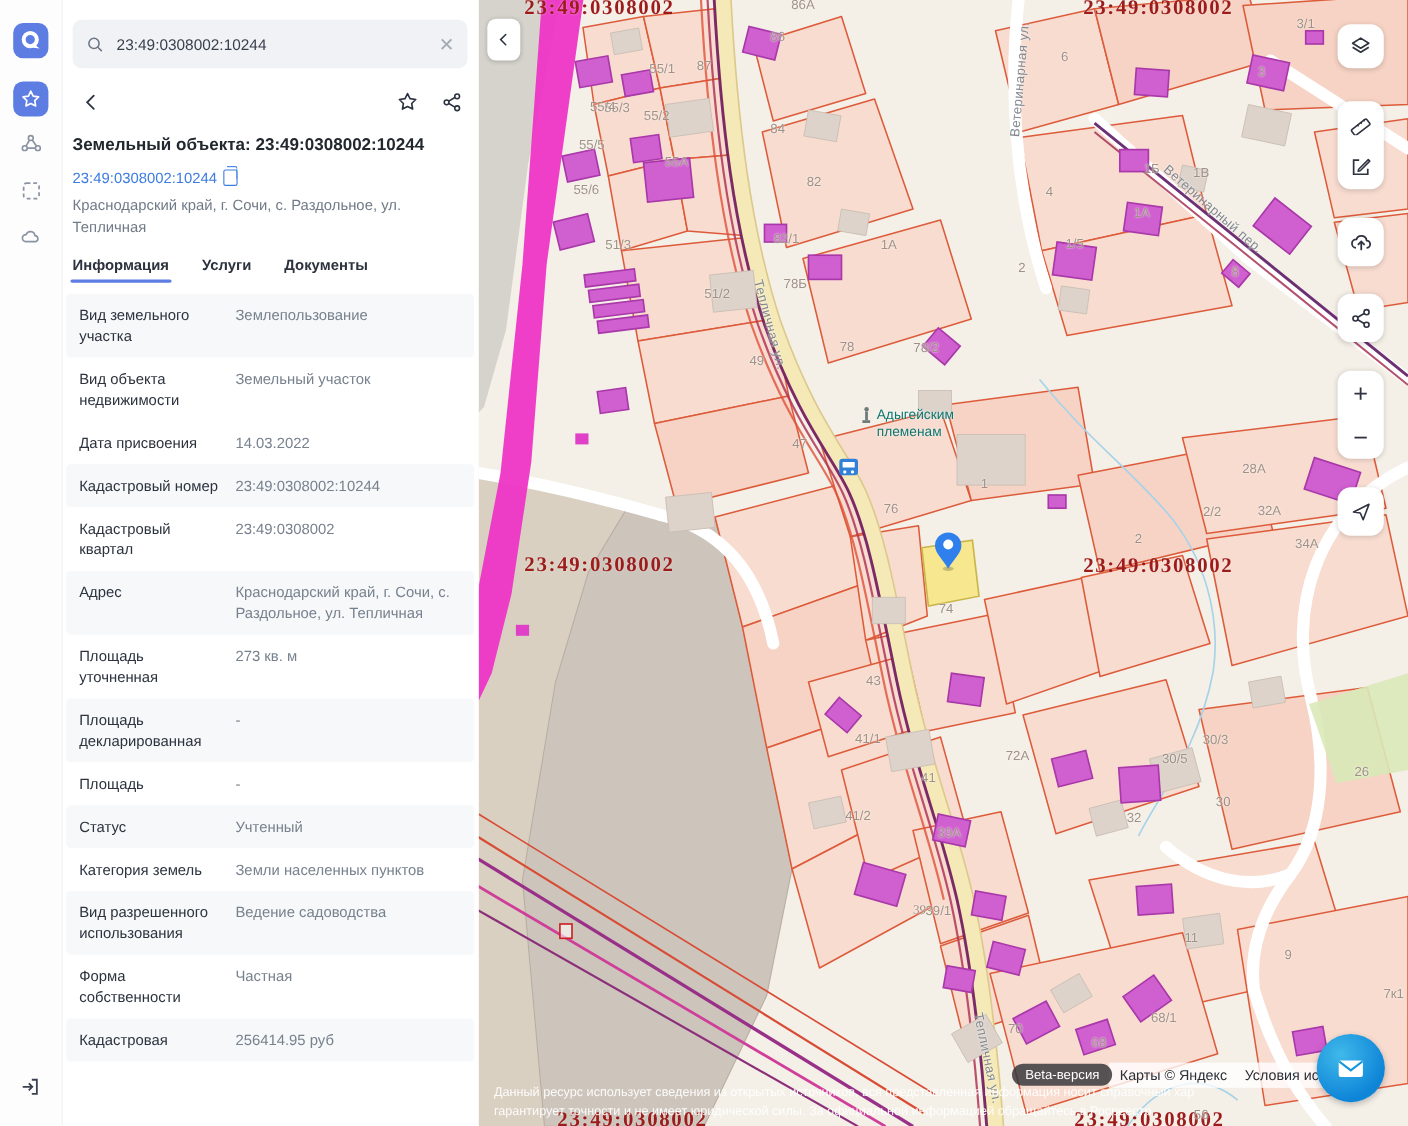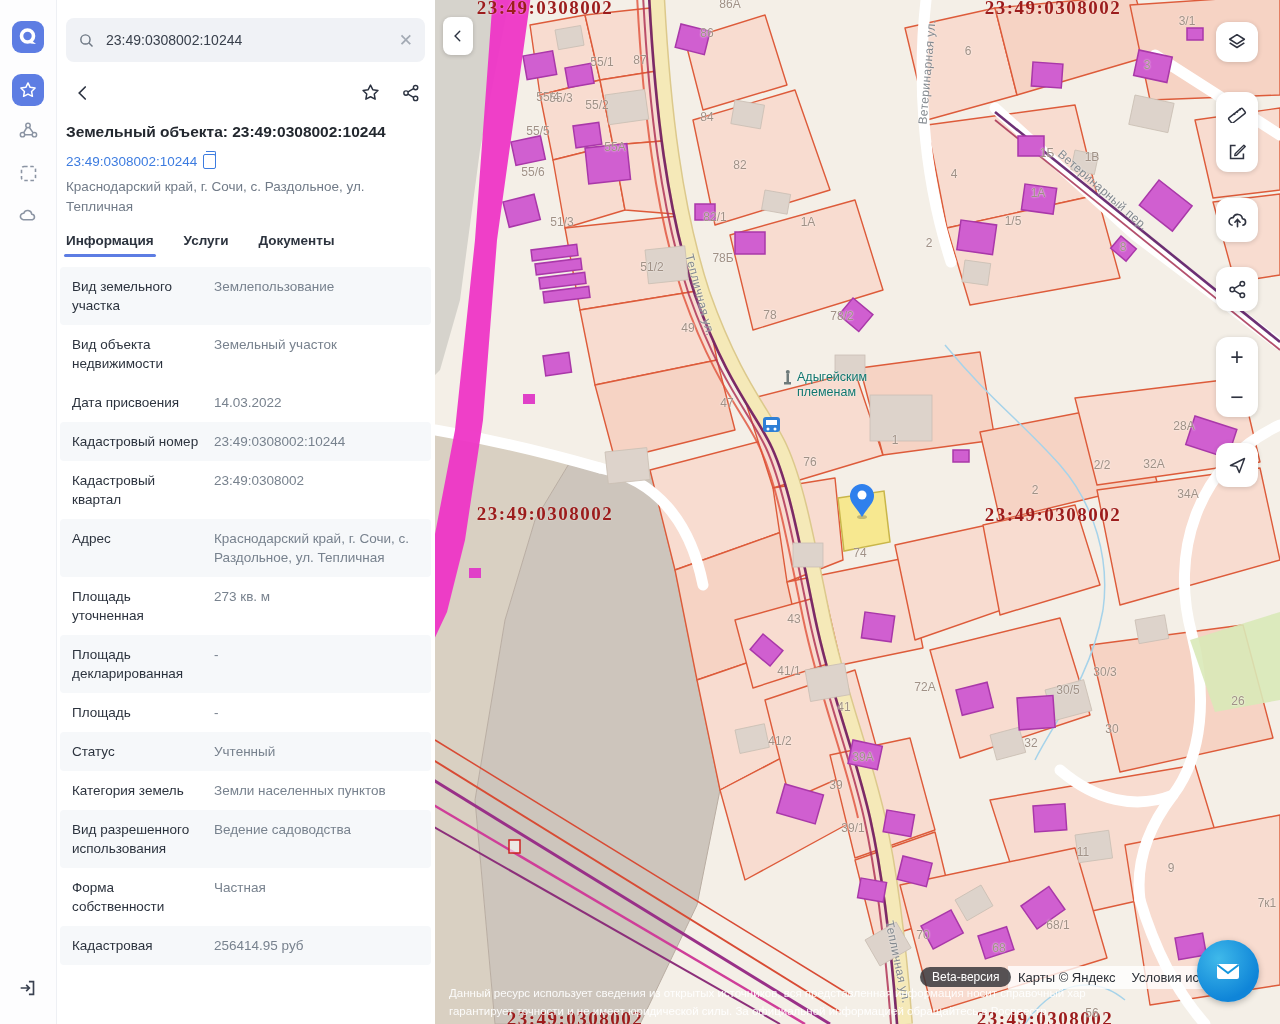--- a/index.html
+++ b/index.html
@@ -439,35 +439,35 @@
       <div class="plabel" style="left: 375px; top: 462px; transform: translate(-50%, -50%);">76</div>
       <div class="plabel" style="left: 460px; top: 440px; transform: translate(-50%, -50%);">1</div>
       <div class="plabel" style="left: 425px; top: 553px; transform: translate(-50%, -50%);">74</div>
       <div class="plabel" style="left: 533px; top: 51px; transform: translate(-50%, -50%);">6</div>
       <div class="plabel" style="left: 752px; top: 21px; transform: translate(-50%, -50%);">3/1</div>
       <div class="plabel" style="left: 712px; top: 65px; transform: translate(-50%, -50%);">3</div>
       <div class="plabel" style="left: 519px; top: 174px; transform: translate(-50%, -50%);">4</div>
       <div class="plabel" style="left: 612px; top: 153px; transform: translate(-50%, -50%);">1Б</div>
       <div class="plabel" style="left: 657px; top: 157px; transform: translate(-50%, -50%);">1В</div>
       <div class="plabel" style="left: 603px; top: 193px; transform: translate(-50%, -50%);">1А</div>
-      <div class="plabel" style="left: 542px; top: 221px; transform: translate(-50%, -50%); margin-left: 36px;">1/5</div>
+      <div class="plabel" style="left: 542px; top: 221px; transform: translate(-50%, -50%);">1/5</div>
       <div class="plabel" style="left: 494px; top: 243px; transform: translate(-50%, -50%);">2</div>
       <div class="plabel" style="left: 688px; top: 247px; transform: translate(-50%, -50%);">8</div>
-      <div class="plabel" style="left: 749px; top: 426px; transform: translate(-50%, -50%);">28А</div>
+      <div class="plabel" style="left: 705px; top: 426px; transform: translate(-50%, -50%);">28А</div>
       <div class="plabel" style="left: 719px; top: 464px; transform: translate(-50%, -50%);">32А</div>
       <div class="plabel" style="left: 667px; top: 465px; transform: translate(-50%, -50%);">2/2</div>
       <div class="plabel" style="left: 600px; top: 490px; transform: translate(-50%, -50%);">2</div>
       <div class="plabel" style="left: 753px; top: 494px; transform: translate(-50%, -50%);">34А</div>
       <div class="plabel" style="left: 359px; top: 619px; transform: translate(-50%, -50%);">43</div>
       <div class="plabel" style="left: 354px; top: 671px; transform: translate(-50%, -50%);">41/1</div>
       <div class="plabel" style="left: 409px; top: 707px; transform: translate(-50%, -50%);">41</div>
       <div class="plabel" style="left: 345px; top: 741px; transform: translate(-50%, -50%);">41/2</div>
       <div class="plabel" style="left: 490px; top: 687px; transform: translate(-50%, -50%);">72А</div>
       <div class="plabel" style="left: 428px; top: 757px; transform: translate(-50%, -50%); text-align: right;">39А</div>
-      <div class="plabel" style="left: 401px; top: 785px; transform: translate(-50%, -50%);">39</div>
+      <div class="plabel" style="left: 401px; top: 827px; transform: translate(-50%, -50%); font-family: Liberation Serif, serif;">39</div>
       <div class="plabel" style="left: 418px; top: 828px; transform: translate(-50%, -50%);">39/1</div>
       <div class="plabel" style="left: 670px; top: 672px; transform: translate(-50%, -50%);">30/3</div>
       <div class="plabel" style="left: 633px; top: 690px; transform: translate(-50%, -50%);">30/5</div>
       <div class="plabel" style="left: 677px; top: 729px; transform: translate(-50%, -50%);">30</div>
       <div class="plabel" style="left: 596px; top: 743px; transform: translate(-50%, -50%);">32</div>
       <div class="plabel" style="left: 784px; top: 701px; transform: translate(-50%, -50%); margin-left: 19px;">26</div>
       <div class="plabel" style="left: 648px; top: 852px; transform: translate(-50%, -50%);">11</div>
       <div class="plabel" style="left: 736px; top: 868px; transform: translate(-50%, -50%);">9</div>
       <div class="plabel" style="left: 832px; top: 903px; transform: translate(-50%, -50%);">7к1</div>
       <div class="plabel" style="left: 623px; top: 925px; transform: translate(-50%, -50%);">68/1</div>

